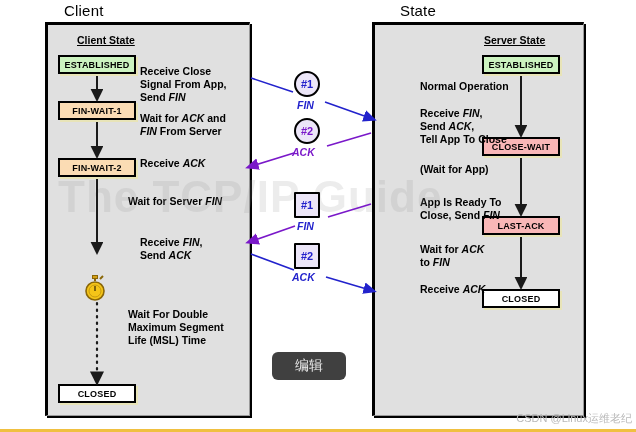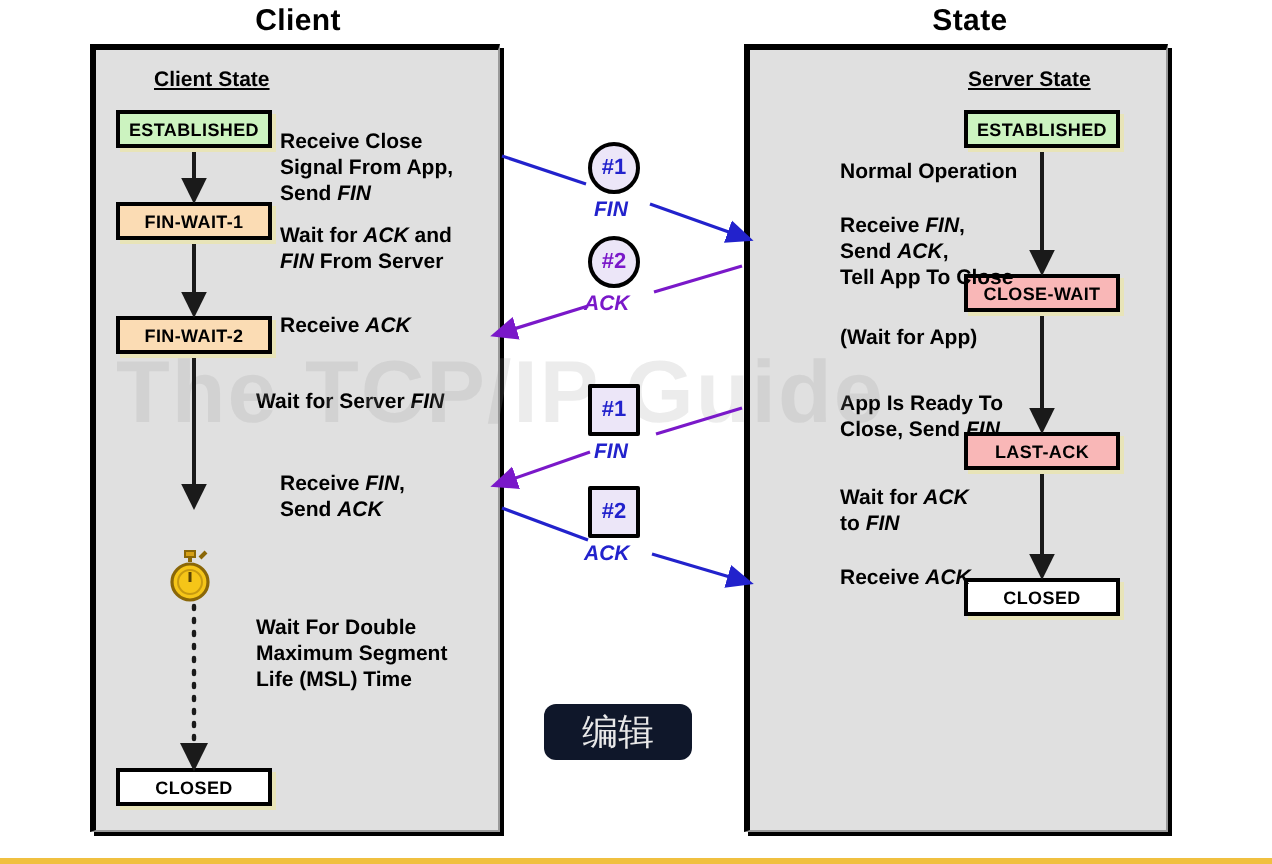--- a/index.html
+++ b/index.html
@@ -8,22 +8,22 @@
     background:#ffffff;
     font-family:"Liberation Sans", sans-serif;
     position:relative;
     overflow:hidden;
   }
   #stage{position:absolute;left:0;top:0;width:636px;height:432px;}
 
   
   .col-title{
     position:absolute;
-    font-size:15px;font-weight:bold;color:#000;
-    text-align:center;letter-spacing:.2px;
+    font-size:15px;font-weight:normal;color:#000;
+    letter-spacing:.2px;
   }
   #client-title{left:64px;top:2px;width:170px;}
   #server-title{left:400px;top:2px;width:170px;}
 
   
   .panel{
     position:absolute;
     background:#e0e0e0;
     border:1px solid #9a9a9a;
     border-top:3px solid #000;
@@ -104,23 +104,23 @@
     position:absolute;
     font-size:44px;font-weight:bold;
     color:rgba(150,150,150,.18);
     white-space:nowrap;
     letter-spacing:1px;
     z-index:1;pointer-events:none;
   }
   #edit-badge{
     position:absolute;left:272px;top:352px;
     width:74px;height:28px;
-    background:#0f172a;border-radius:6px;
+    background:#404040;border-radius:6px;
     display:flex;align-items:center;justify-content:center;
-    font-size:18px;color:#e8e8e8;
+    font-size:14px;color:#e8e8e8;
     z-index:8;
   }
   #csdn-watermark{
     position:absolute;right:4px;bottom:6px;
     font-size:11px;color:#b9b9b9;
     z-index:9;white-space:nowrap;
   }
   #bottom-rule{
     position:absolute;left:0;bottom:0;width:636px;height:3px;
     background:#f0c040;z-index:10;
@@ -228,16 +228,17 @@
   <div class="msg-label purple" style="left:292px;top:146px;">ACK</div>
 
   <div class="msg square" style="left:294px;top:192px;">#1</div>
   <div class="msg-label" style="left:297px;top:220px;">FIN</div>
 
   <div class="msg square" style="left:294px;top:243px;">#2</div>
   <div class="msg-label" style="left:292px;top:271px;">ACK</div>
 
   <div id="edit-badge">编辑</div>
 
+  <div id="csdn-watermark">CSDN @Linux运维老纪</div>
 
   <div id="bottom-rule"></div>
 
 </div>
 
 </body></html>

